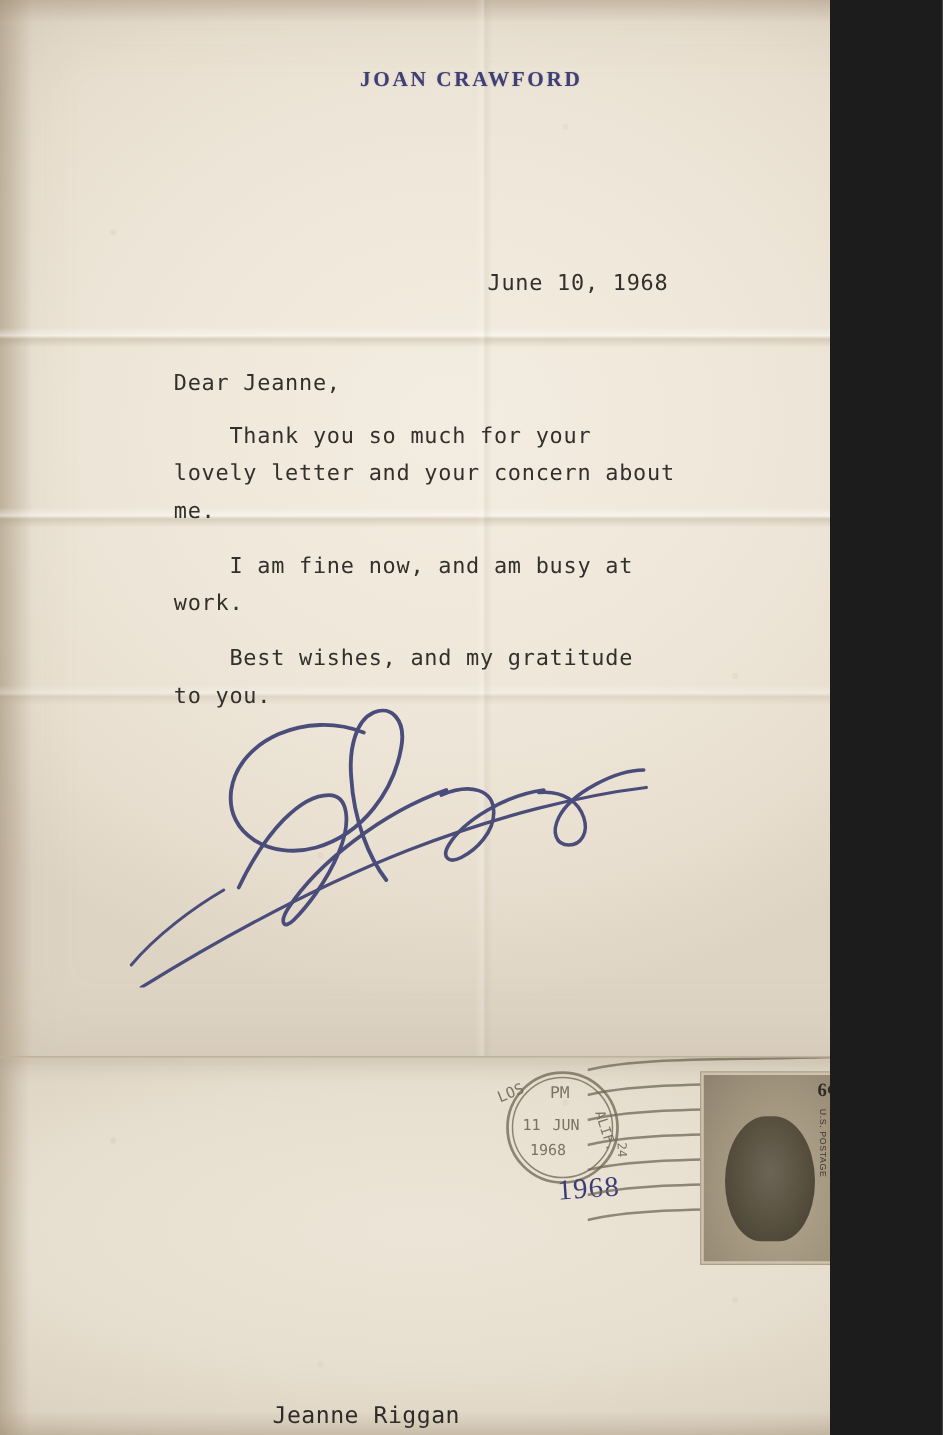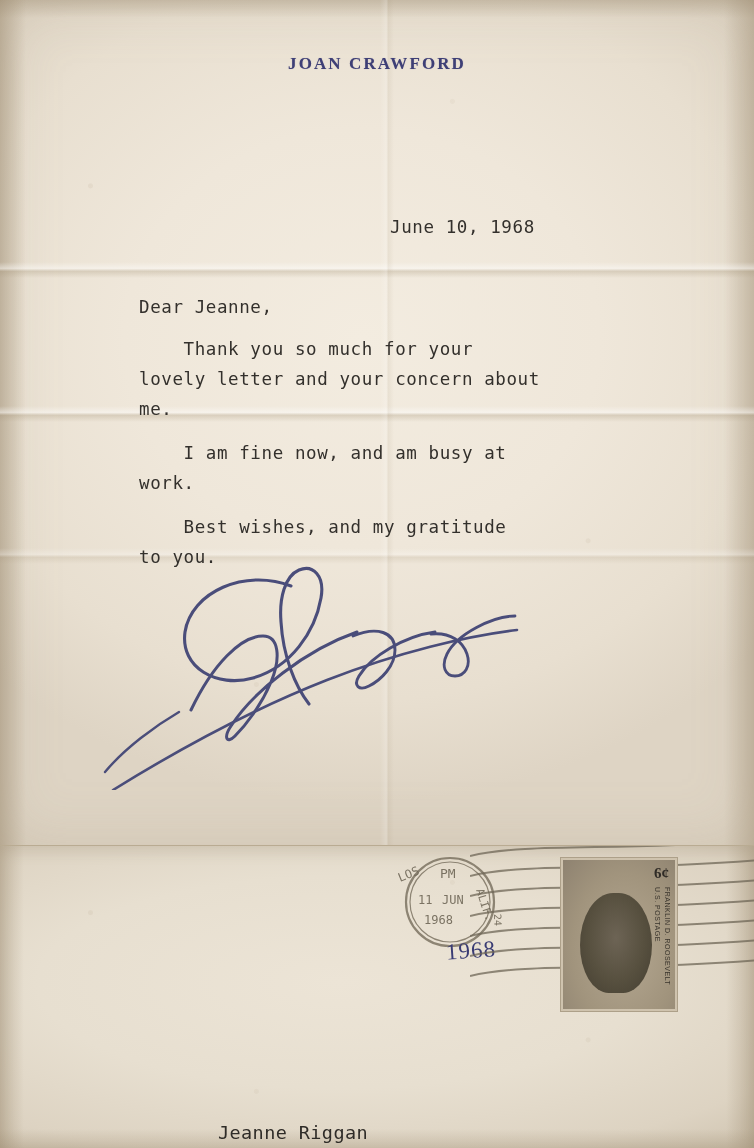--- a/index.html
+++ b/index.html
@@ -9,21 +9,21 @@
   }
   body {
     width: 754px;
     height: 1148px;
     overflow: hidden;
     font-family: "Liberation Sans", sans-serif;
   }
 
   #scene {
     position: relative;
-    width: 754px;
+    width: 664px;
     height: 1148px;
     background: #cfc6b6;
     overflow: hidden;
   }
 
   
   .letter-sheet {
     position: absolute;
     left: 0;
     top: 0;

